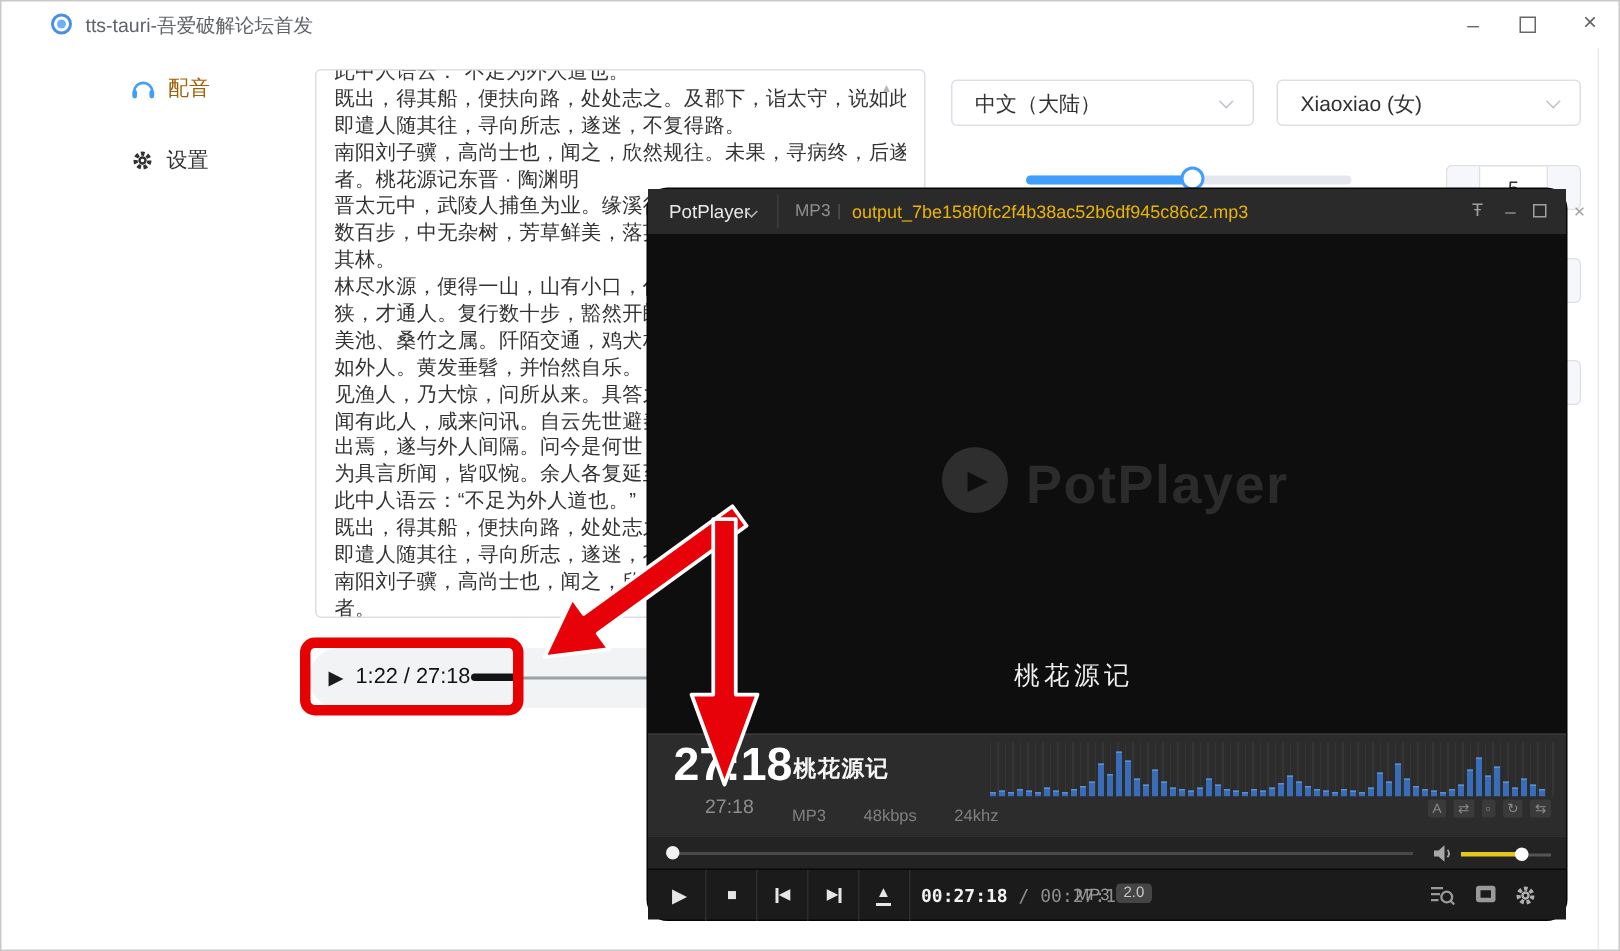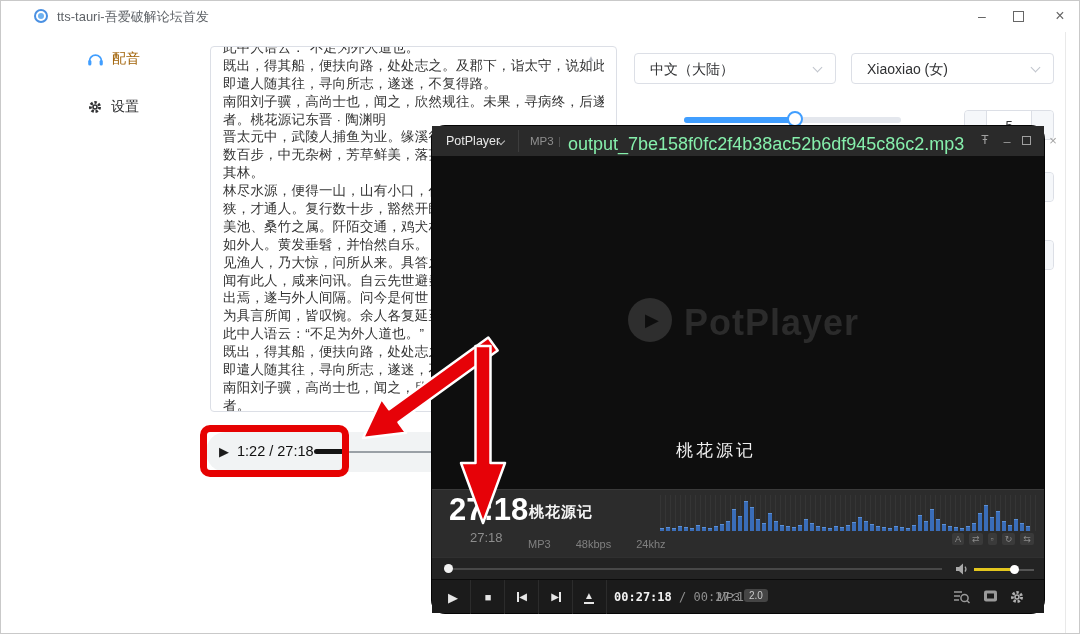--- a/index.html
+++ b/index.html
@@ -55,21 +55,21 @@
   .hairline { left:1064px; top:31px; width:1px; height:601px; background:#e9e9e9; }
 
   
   #pot { left:431px; top:125px; width:612px; height:487px; background:#0e0e0e; z-index:10; box-shadow:0 0 0 1px #050505;border-radius:13px; }
   .pot-tb { position:absolute; left:0; top:0; width:100%; height:30px; background:#2a2a2a; }
   .pot-menu { position:absolute; left:14px; top:8px; font-size:12.5px; color:#e8e8e8; }
   .pot-menu-chev { position:absolute; left:66px; top:12px; width:6px; height:6px; border-right:1.4px solid #bbb; border-bottom:1.4px solid #bbb; transform:rotate(45deg); }
   .pot-sep1 { position:absolute; left:86px; top:4px; width:1px; height:22px; background:#3d3d3d; }
   .pot-fmt { position:absolute; left:98px; top:9px; font-size:11.5px; color:#8f8f8f; }
   .pot-bar2 { position:absolute; left:126px; top:9px; font-size:11px; color:#555; }
-  .pot-file { position:absolute; left:136px; top:8px; font-size:18px; color:#86efac; }
+  .pot-file { position:absolute; left:136px; top:8px; font-size:12px; color:#eab308; }
   .pot-wbtn { position:absolute; top:7px; color:#a0a0a0; font-size:12px; width:18px; text-align:center; }
   .pin { left:544px; } .pmin { left:566px; top:3px; } 
   .pmax { left:590px; top:10px; } .pmax span{ display:block; width:9px; height:9px; border:1px solid #a0a0a0; }
   .pclose { left:612px; font-size:13px; }
 
   .wm-circle { position:absolute; left:196px; top:172px; width:44px; height:44px; border-radius:50%; background:#2e2e2e; display:flex; align-items:center; justify-content:center; color:#0e0e0e; font-size:18px; padding-left:4px; }
   .wm-text { position:absolute; left:252px; top:176px; font-size:36px; font-weight:600; color:#2b2b2b; letter-spacing:1px; }
   .video-title { position:absolute; left:244px; top:313px; font-size:17px; color:#f0f0f0; letter-spacing:3px; }
 
   .infobar { position:absolute; left:0; top:363px; width:100%; height:68px; background:#2c2c2c; border-top:1px solid #3a3a3a; }

